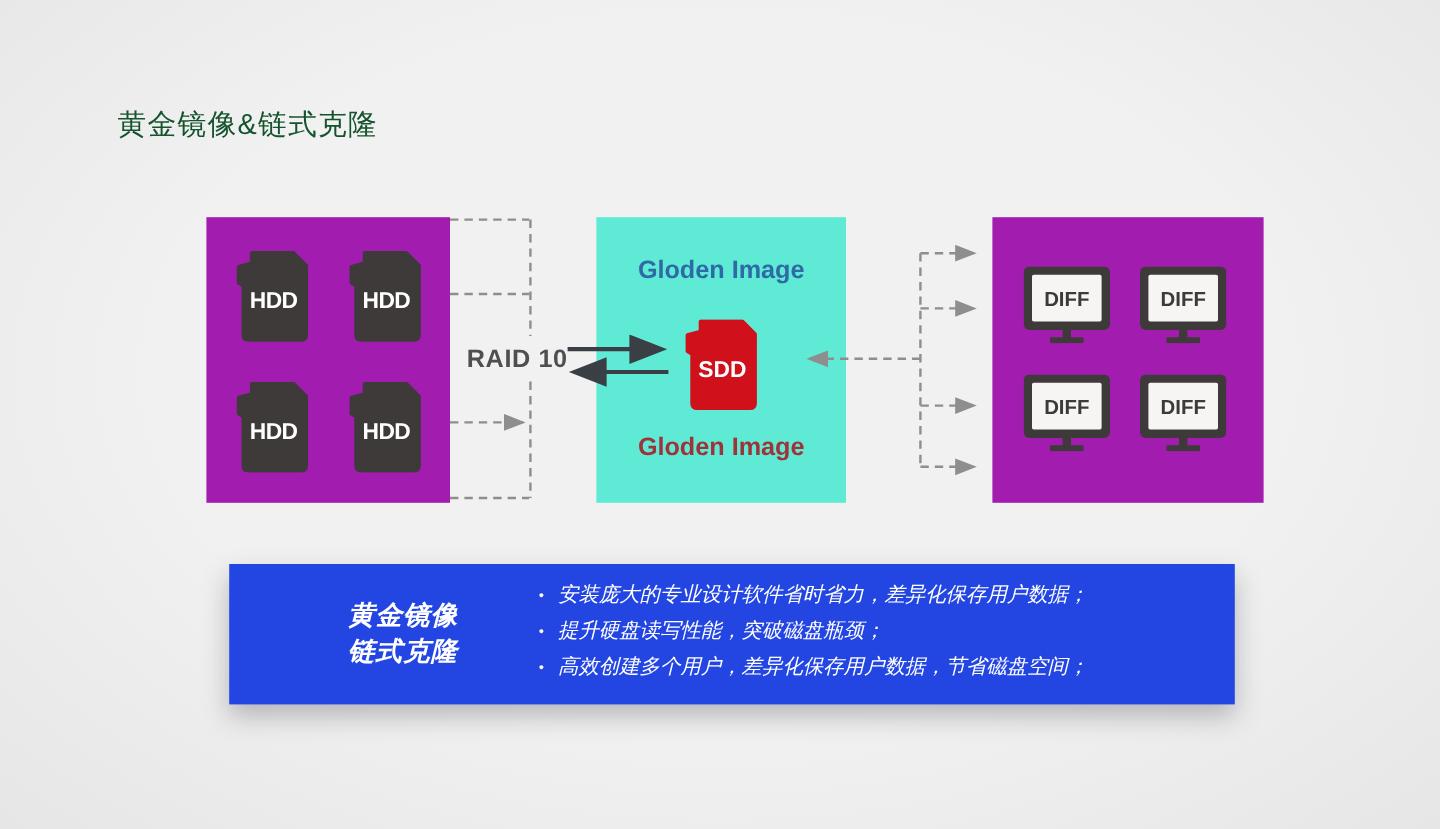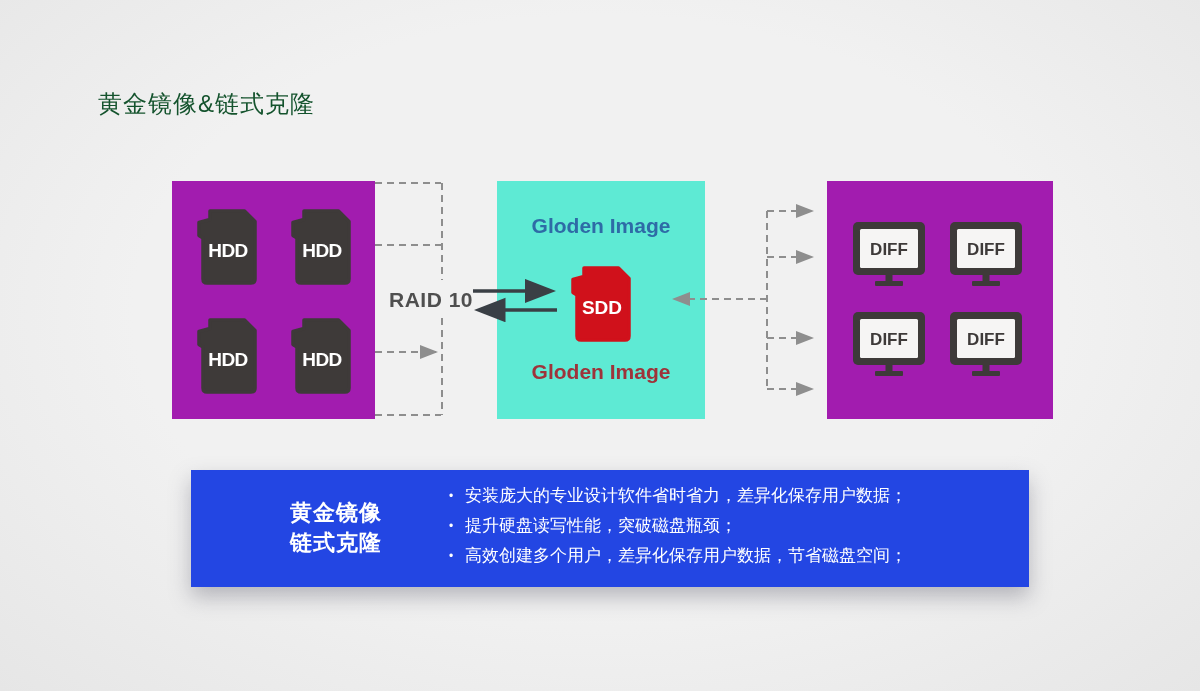--- a/index.html
+++ b/index.html
@@ -38,20 +38,21 @@
     text-align: left; z-index: 3; letter-spacing: 0.5px;
   }
   .connectors {
     position: absolute; left: 0; top: 0; width: 1200px; height: 691px;
     z-index: 2; pointer-events: none;
   }
   .banner {
     position: absolute; left: 191px; top: 470px; width: 838px; height: 117px;
     background: #2346e3; z-index: 1;
     box-shadow: 0 10px 20px rgba(90,90,105,0.38);
+    font-style: italic;
   }
   .banner-heading {
     position: absolute; left: 99px; top: 28px;
     color: #ffffff; font-size: 22px; font-weight: bold; line-height: 30px;
     letter-spacing: 1px;
   }
   .banner-bullets {
     position: absolute; left: 258px; top: 17px;
     display: flex; flex-direction: column;
   }

